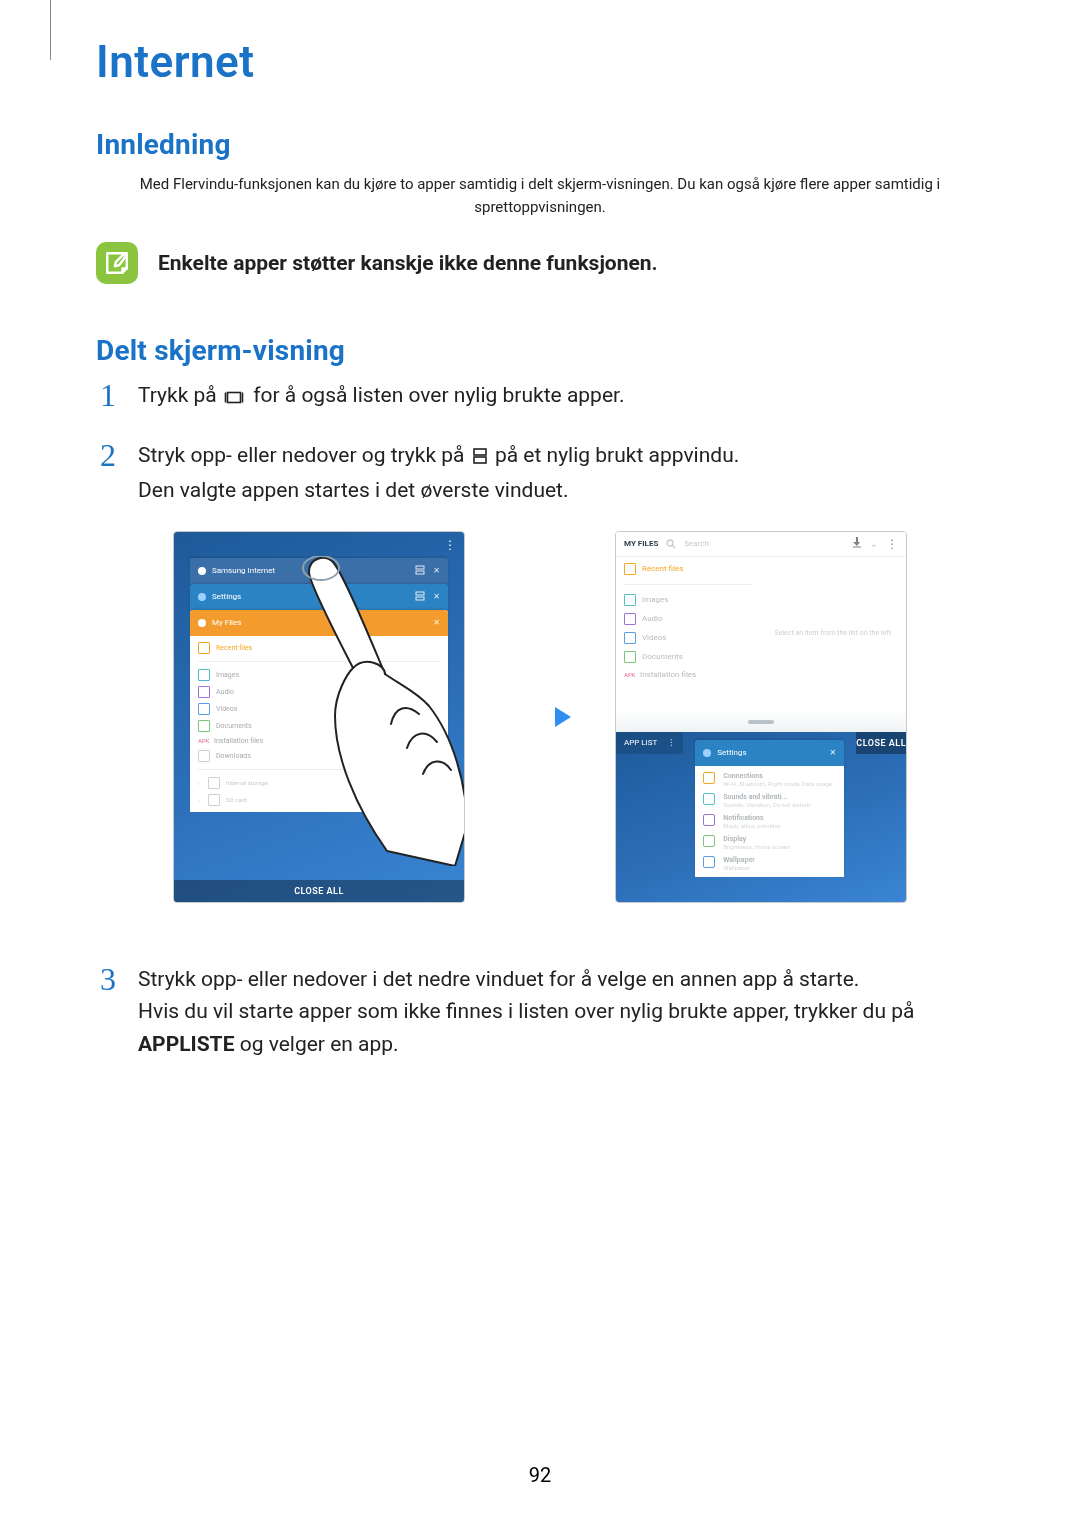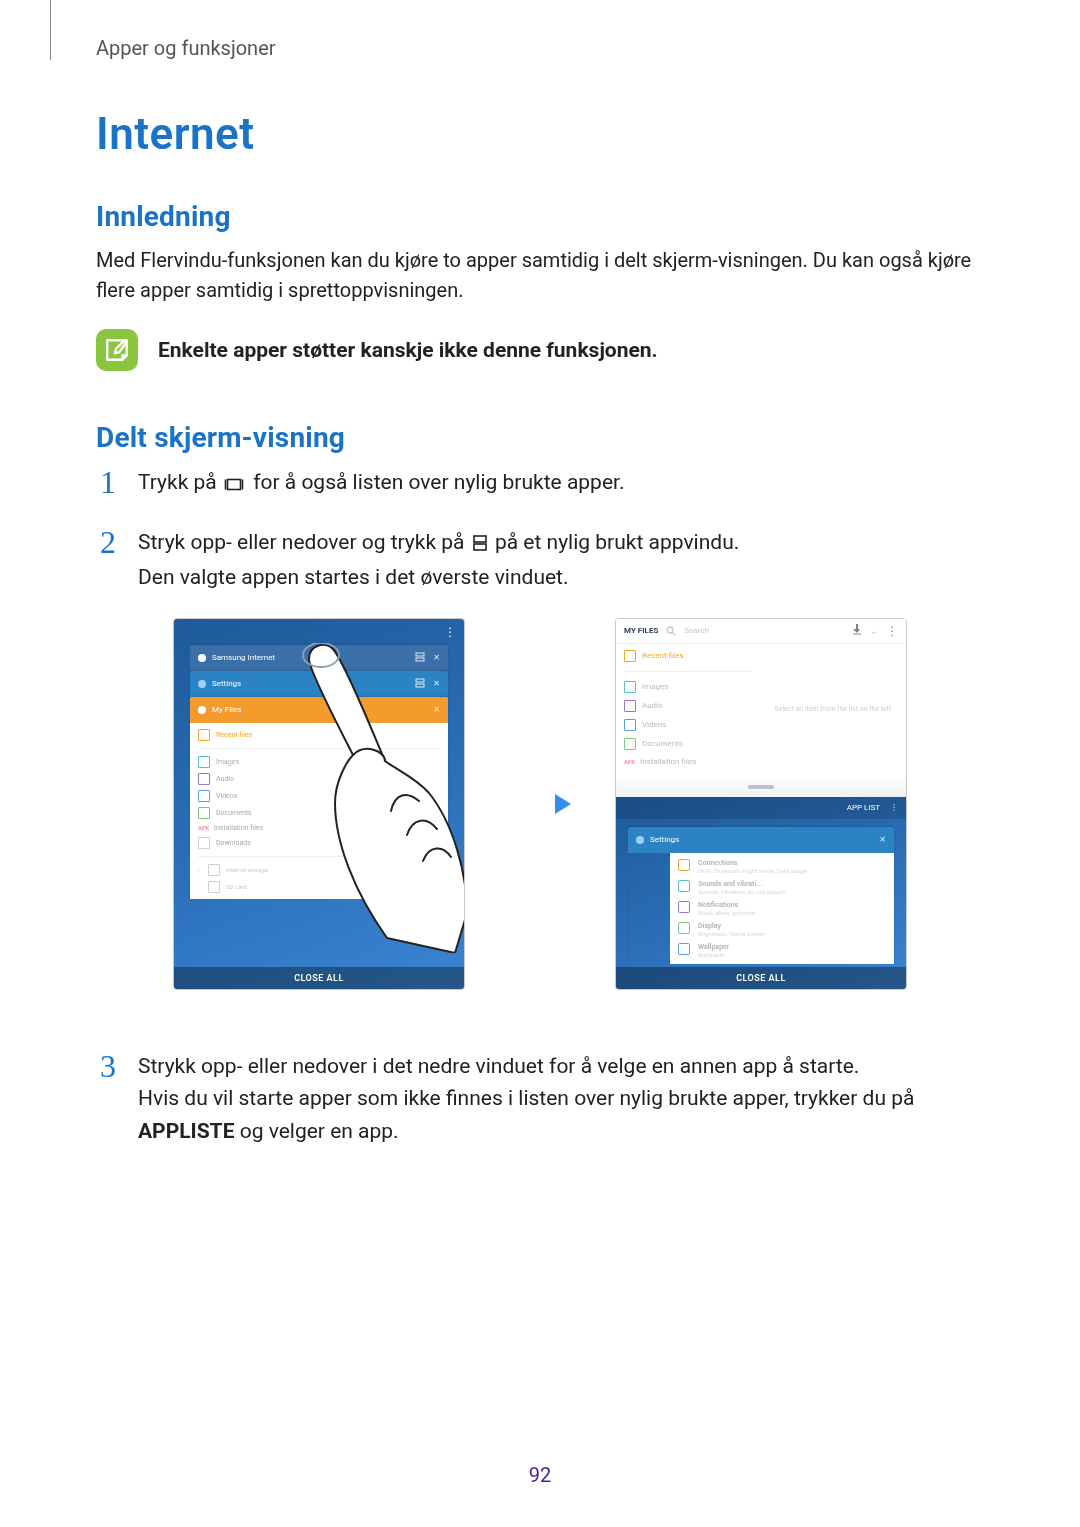--- a/index.html
+++ b/index.html
@@ -38,24 +38,25 @@
     letter-spacing: 0.5px;
   }
   h2 {
     font-size: 28px;
     font-weight: 700;
     color: #1a73c7;
     margin: 0 0 12px 0;
     letter-spacing: 0.2px;
   }
   .body-text {
-    font-size: 20px;
+    font-size: 15px;
     line-height: 1.5;
     color: #222;
     margin: 0 0 24px 0;
+    text-align: center;
   }
   .note-row {
     display: flex;
     align-items: center;
     gap: 20px;
     margin: 18px 0 50px 0;
   }
   .note-icon {
     width: 42px;
     height: 42px;
@@ -225,21 +226,21 @@
     left:50%; top:55%;
     transform:translate(-50%,-50%);
     width:26px; height:4px;
     border-radius:2px;
     background:#b8c2c8;
   }
   .split-bottom {
     flex: 1 0 auto;
     background: linear-gradient(160deg, #1e5a9a 0%, #2c6fb8 55%, #3a85d4 100%);
     display:flex;
-    flex-direction:column;
+    flex-direction:row;
   }
   .top-header {
     height:24px;
     background:#fff;
     display:flex;
     align-items:center;
     padding:0 8px;
     gap:8px;
     border-bottom:1px solid #eee;
     font-size:8px;
@@ -283,49 +284,47 @@
     background: rgba(0,0,0,0.15);
   }
   .bot-stack { flex:1; padding:8px 12px 0; }
   .bot-card .card-header{ background:#2b83c3; }
   .bot-card .body {
     background:#fff;
     padding:6px 8px;
     display:flex;
     flex-direction:column;
     gap:6px;
-    margin-left:42px;
   }
   .set-row { display:flex; gap:8px; align-items:center; }
   .set-ic-wrap { width:12px; text-align:center; }
   .set-ic { width:10px; height:10px; border:1px solid; border-radius:2px; display:inline-block; }
   .set-orange{border-color:#f5a623;} .set-teal{border-color:#4fc0c4;}
   .set-purple{border-color:#9b72d6;} .set-green{border-color:#7bc67b;}
   .set-blue{border-color:#5a9de0;}
   .set-text { display:flex; flex-direction:column; }
   .set-title { color:#aeb4b8; font-size:7px; font-weight:600; }
   .set-sub { color:#d4d8da; font-size:6px; }
 
   .page-num {
     position: absolute;
     bottom: 40px;
     left: 0; right: 0;
     text-align: center;
     font-size: 20px;
-    color: #4c1d95;
+    color: #000000;
   }
 </style>
 </head>
 <body>
 
 <div class="left-rule"></div>
 
 <div class="page">
 
-  <div class="running-header">Apper og funksjoner</div>
 
   <h1>Internet</h1>
 
   <h2>Innledning</h2>
   <p class="body-text">Med Flervindu-funksjonen kan du kjøre to apper samtidig i delt skjerm-visningen. Du kan også kjøre flere apper samtidig i sprettoppvisningen.</p>
 
   <div class="note-row">
     <div class="note-icon">
       <svg width="26" height="26" viewBox="0 0 24 24" fill="none" stroke="#fff" stroke-width="2.2" stroke-linecap="round" stroke-linejoin="round">
         <path d="M3 3 L3 21 L17 21 L21 17 L21 3 Z"></path>

